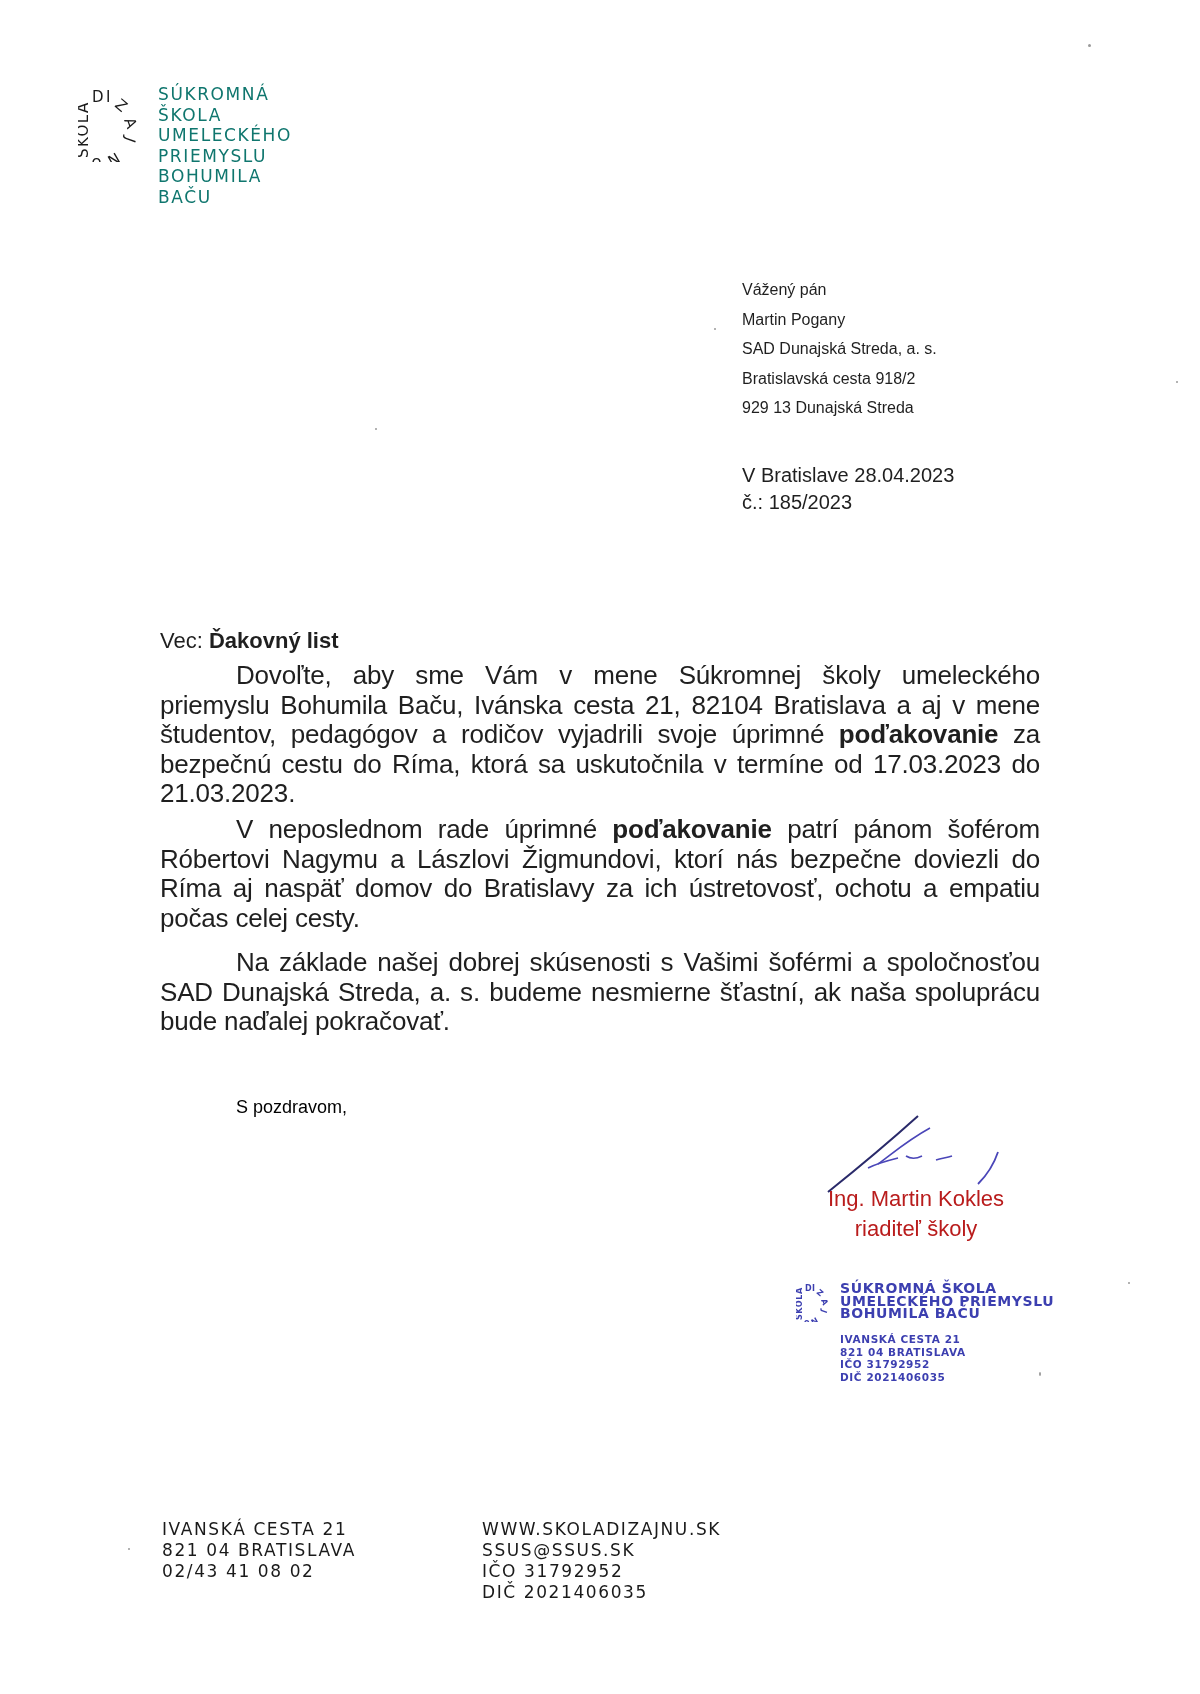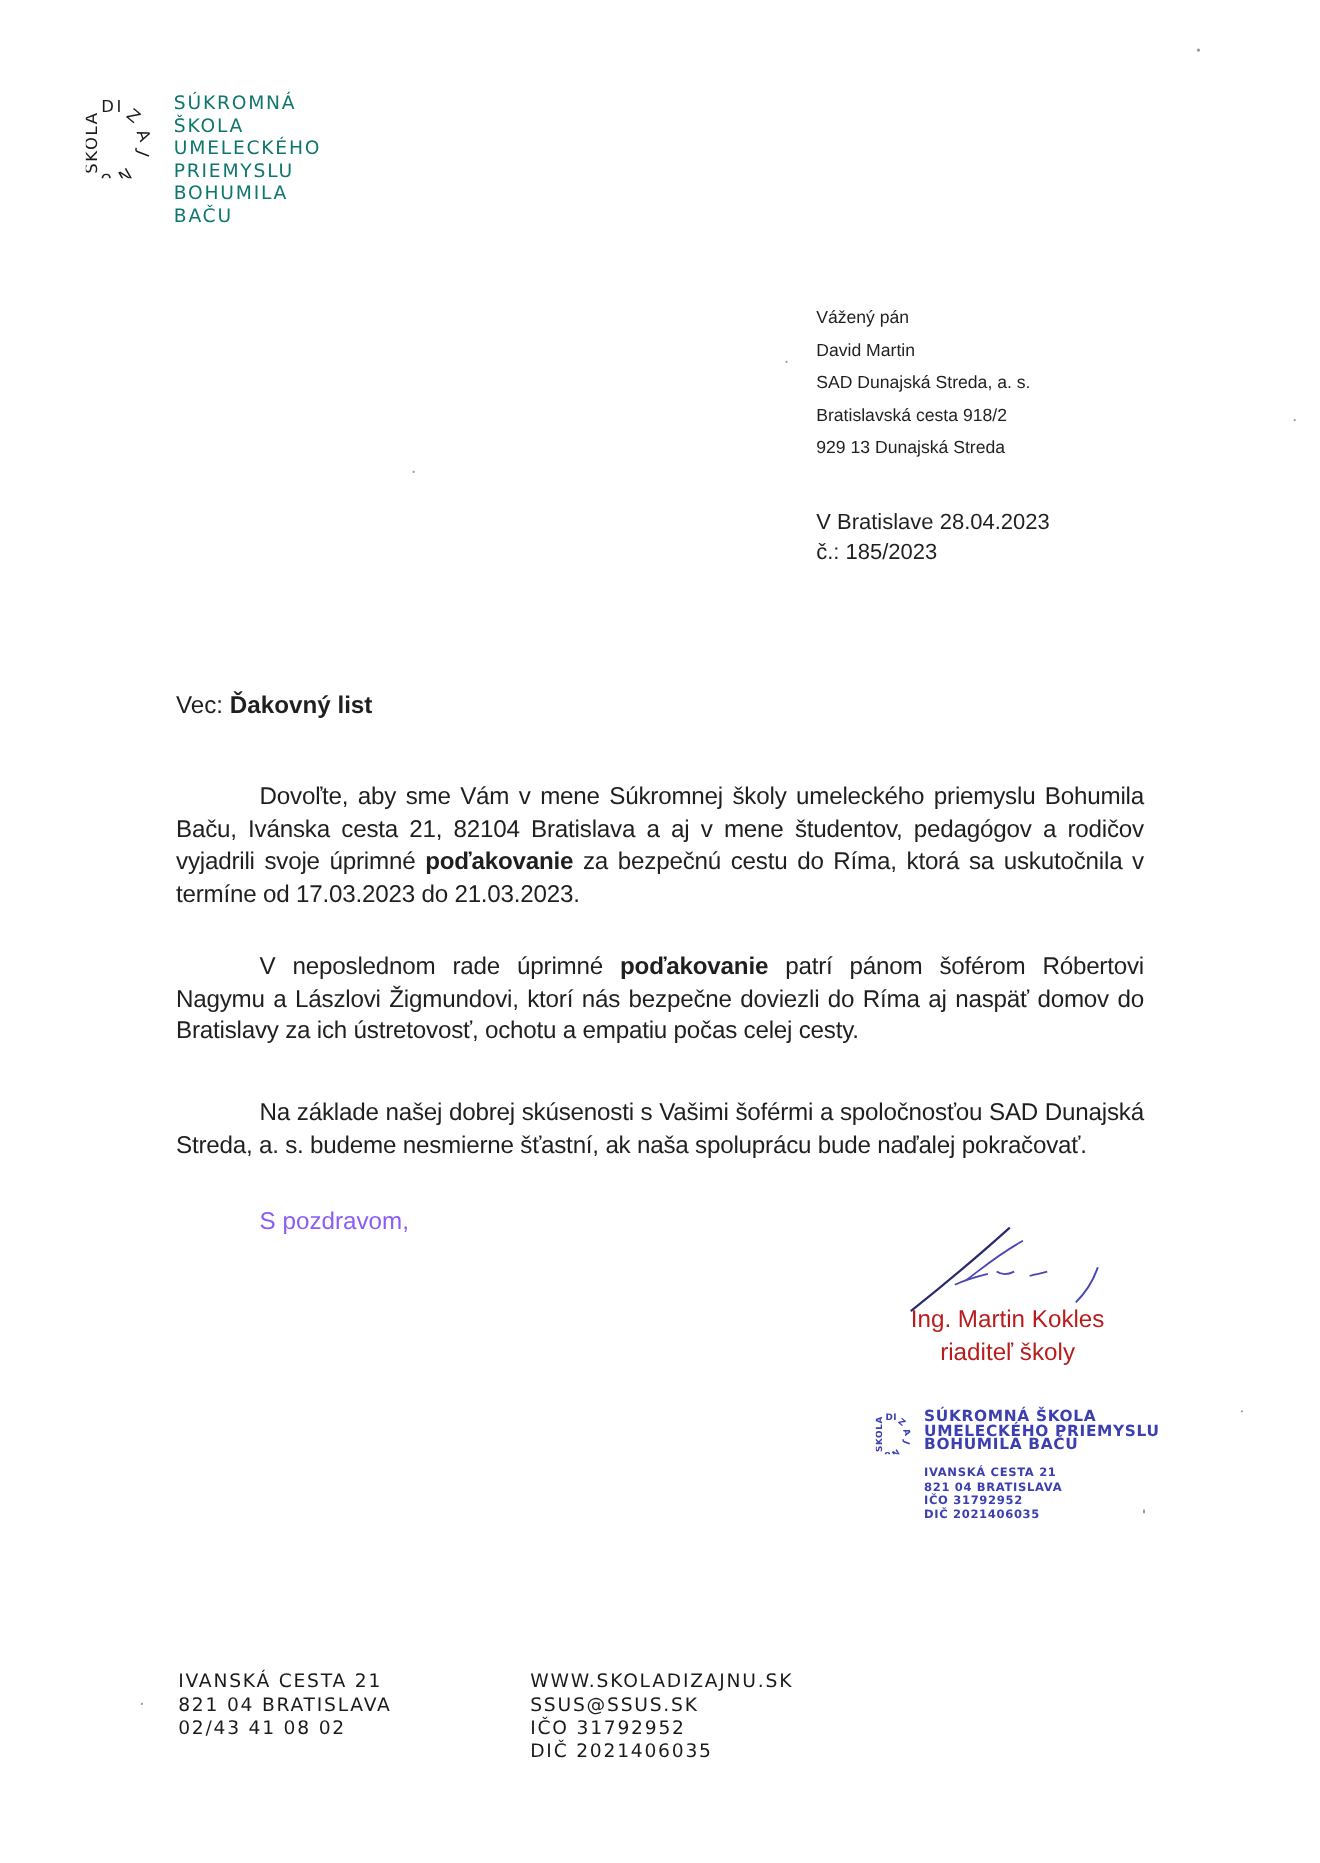--- a/index.html
+++ b/index.html
@@ -6,25 +6,25 @@
   body { width: 1200px; height: 1694px; position: relative; overflow: hidden;
          font-family: "Liberation Sans", sans-serif; color: #1c1c1c; }
   .logo-mark { position: absolute; left: 78px; top: 84px; width: 78px; height: 78px; }
   .logo-text { position: absolute; left: 158px; top: 84px; font-family: "DejaVu Sans", sans-serif;
                font-size: 17px; letter-spacing: 1.6px; line-height: 20.5px; color: #0f766e; }
   .logo-text div { white-space: nowrap; }
   .recipient { position: absolute; left: 742px; top: 275px; font-size: 16px; line-height: 29.5px; color: #1f1f1f; }
   .dateblock { position: absolute; left: 742px; top: 462px; font-size: 20px; line-height: 27px; color: #1f1f1f; }
   .subject { position: absolute; left: 160px; top: 596px; font-size: 22px; color: #1f1f1f; margin-top: 32px; }
   .subject b { font-weight: bold; }
-  .para { position: absolute; left: 160px; width: 880px; font-size: 22px; line-height: 29.5px;
-          text-align: justify; color: #1f1f1f; letter-spacing: -0.2px; margin-top: 48px; }
+  .para { position: absolute; left: 160px; width: 880px; font-size: 26px; line-height: 29.5px;
+          text-align: justify; color: #1f1f1f; letter-spacing: -0.2px; }
   .para .indent { display: inline-block; width: 76px; }
   .para b { font-weight: bold; }
-  .greet { position: absolute; left: 236px; top: 1097px; font-size: 22px; color: #8b5cf6; }
+  .greet { position: absolute; left: 236px; top: 1097px; font-size: 18px; color: #000000; }
   .sig-svg { position: absolute; left: 818px; top: 1108px; width: 200px; height: 90px; }
   .signer { position: absolute; left: 816px; top: 1184px; width: 200px; font-size: 22px; line-height: 30px; text-align: center; color: #b91c1c; }
   .stamp { position: absolute; left: 796px; top: 1282px; color: #3c3fb0; font-family: "DejaVu Sans", sans-serif; }
   .stamp-mark { position: absolute; left: 0; top: 0; width: 40px; height: 40px; }
   .stamp-text { position: absolute; left: 44px; top: 0; font-size: 14px; font-weight: bold; line-height: 12.5px; letter-spacing: 0.6px; white-space: nowrap; }
   .stamp-text2 { position: absolute; left: 44px; top: 51px; font-size: 10.5px; font-weight: bold; line-height: 12.5px; letter-spacing: 0.6px; white-space: nowrap; }
   .footer-left, .footer-right { position: absolute; top: 1519px; font-family: "DejaVu Sans", sans-serif;
                font-size: 17px; letter-spacing: 1.6px; line-height: 21px; color: #1a1a1a; white-space: nowrap; }
   .footer-left { left: 162px; }
   .footer-right { left: 482px; }
@@ -49,21 +49,21 @@
   <div>SÚKROMNÁ</div>
   <div>ŠKOLA</div>
   <div>UMELECKÉHO</div>
   <div>PRIEMYSLU</div>
   <div>BOHUMILA</div>
   <div>BAČU</div>
 </div>
 
 <div class="recipient">
   <div>Vážený pán</div>
-  <div>David Martin</div>
+  <div>Martin Pogany</div>
   <div>SAD Dunajská Streda, a. s.</div>
   <div>Bratislavská cesta 918/2</div>
   <div>929 13 Dunajská Streda</div>
 </div>
 
 <div class="dateblock">
   <div>V Bratislave 28.04.2023</div>
   <div>č.: 185/2023</div>
 </div>
 

